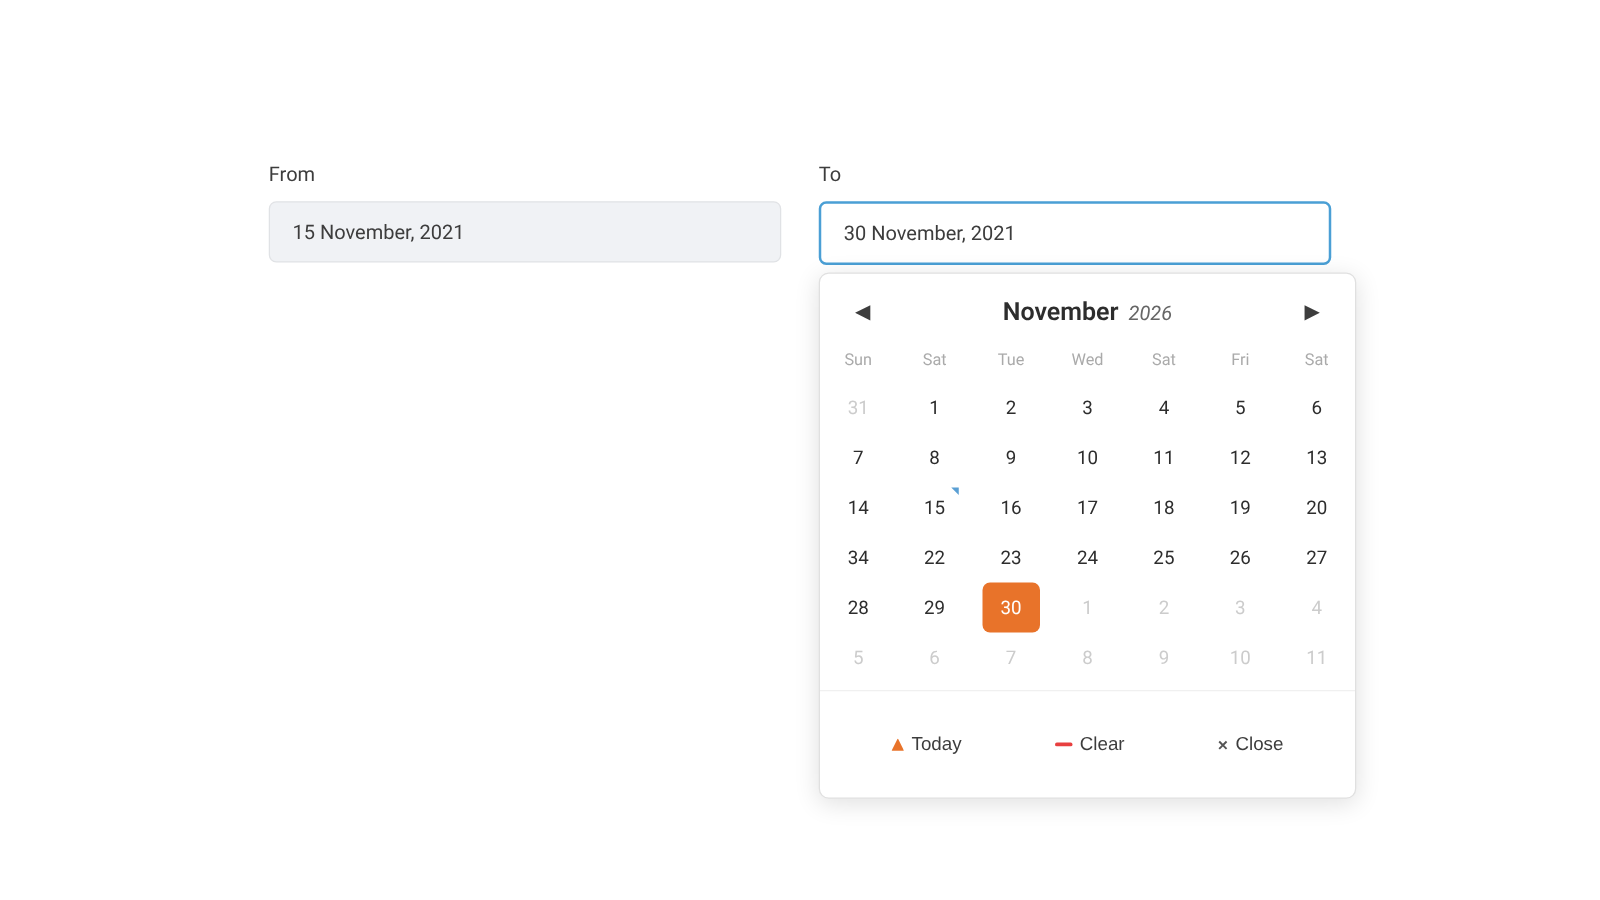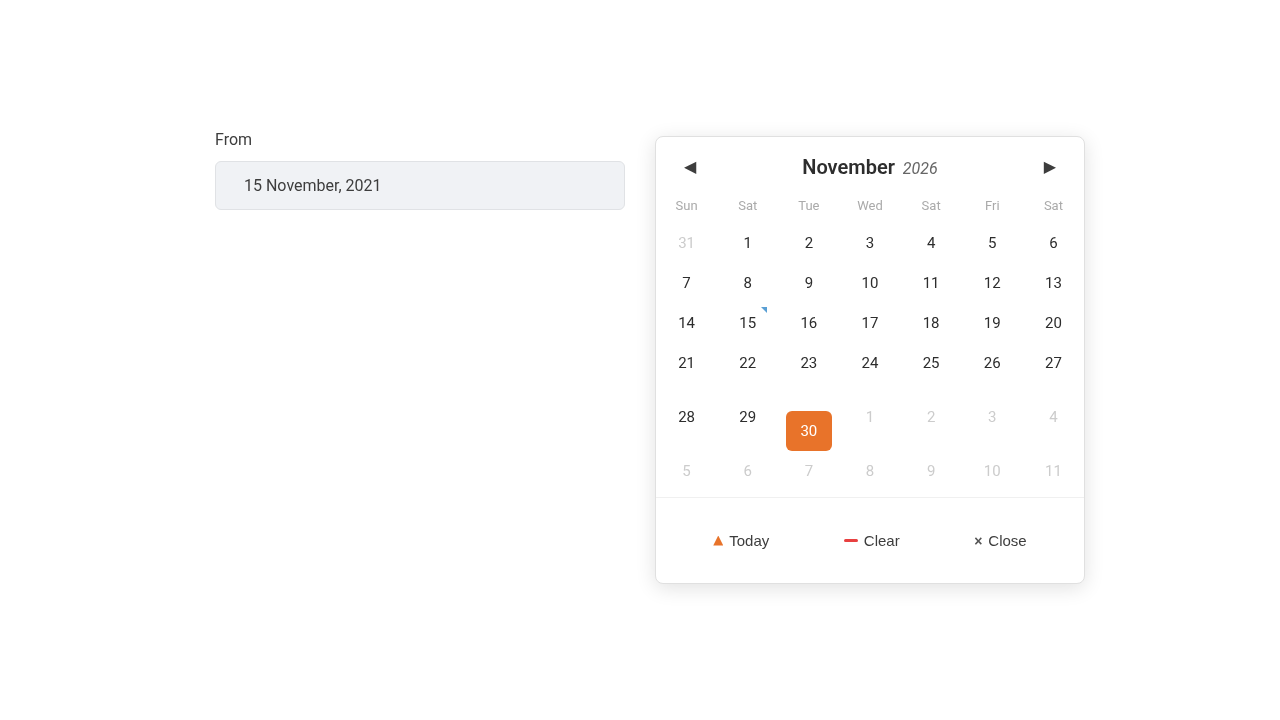--- a/index.html
+++ b/index.html
@@ -37,21 +37,21 @@
       position: relative;
     }
 
     .field-label {
       font-size: 16px;
       color: #3d3d3d;
       font-weight: 400;
     }
 
     .date-input-box {
-      padding: 14px 28px;
+      padding: 14px 18px;
       border-radius: 6px;
       font-size: 16px;
       color: #3d3d3d;
       cursor: pointer;
       user-select: none;
     }
 
     .date-input-box.from-box {
       background: #f0f2f5;
       border: 1px solid #e0e2e5;
@@ -146,21 +146,20 @@
 
     .day-cell.other-month {
       color: #cccccc;
       cursor: default;
     }
 
     .day-cell.selected {
       background: #e8732a;
       color: #ffffff;
       border-radius: 6px;
-      margin-top: 28px;
     }
 
     .day-cell.from-marker {
       position: relative;
     }
 
     .day-cell.from-marker::after {
       content: '';
       position: absolute;
       top: 4px;
@@ -218,20 +217,22 @@
 
 <div class="page-wrapper">
   <div class="date-fields-row">
 
     <div class="date-field-group from-group">
       <span class="field-label">From</span>
       <div class="date-input-box from-box">15 November, 2021</div>
     </div>
 
     <div class="date-field-group to-group">
+      <span class="field-label">To</span>
+      <div class="date-input-box to-box">30 November, 2021</div>
 
       <div class="calendar-popup">
 
         <div class="cal-header">
           <button class="cal-nav-btn">◀</button>
           <div class="cal-month-year">
             <span class="cal-month">November</span>
             <span class="cal-year">2026</span>
           </div>
           <button class="cal-nav-btn">▶</button>
@@ -314,21 +315,21 @@
                 </td>
                 <td>
                   <div class="day-cell">19</div>
                 </td>
                 <td>
                   <div class="day-cell">20</div>
                 </td>
               </tr>
               <tr>
                 <td>
-                  <div class="day-cell">21</div>
+                  <div class="day-cell">34</div>
                 </td>
                 <td>
                   <div class="day-cell">22</div>
                 </td>
                 <td>
                   <div class="day-cell">23</div>
                 </td>
                 <td>
                   <div class="day-cell">24</div>
                 </td>

